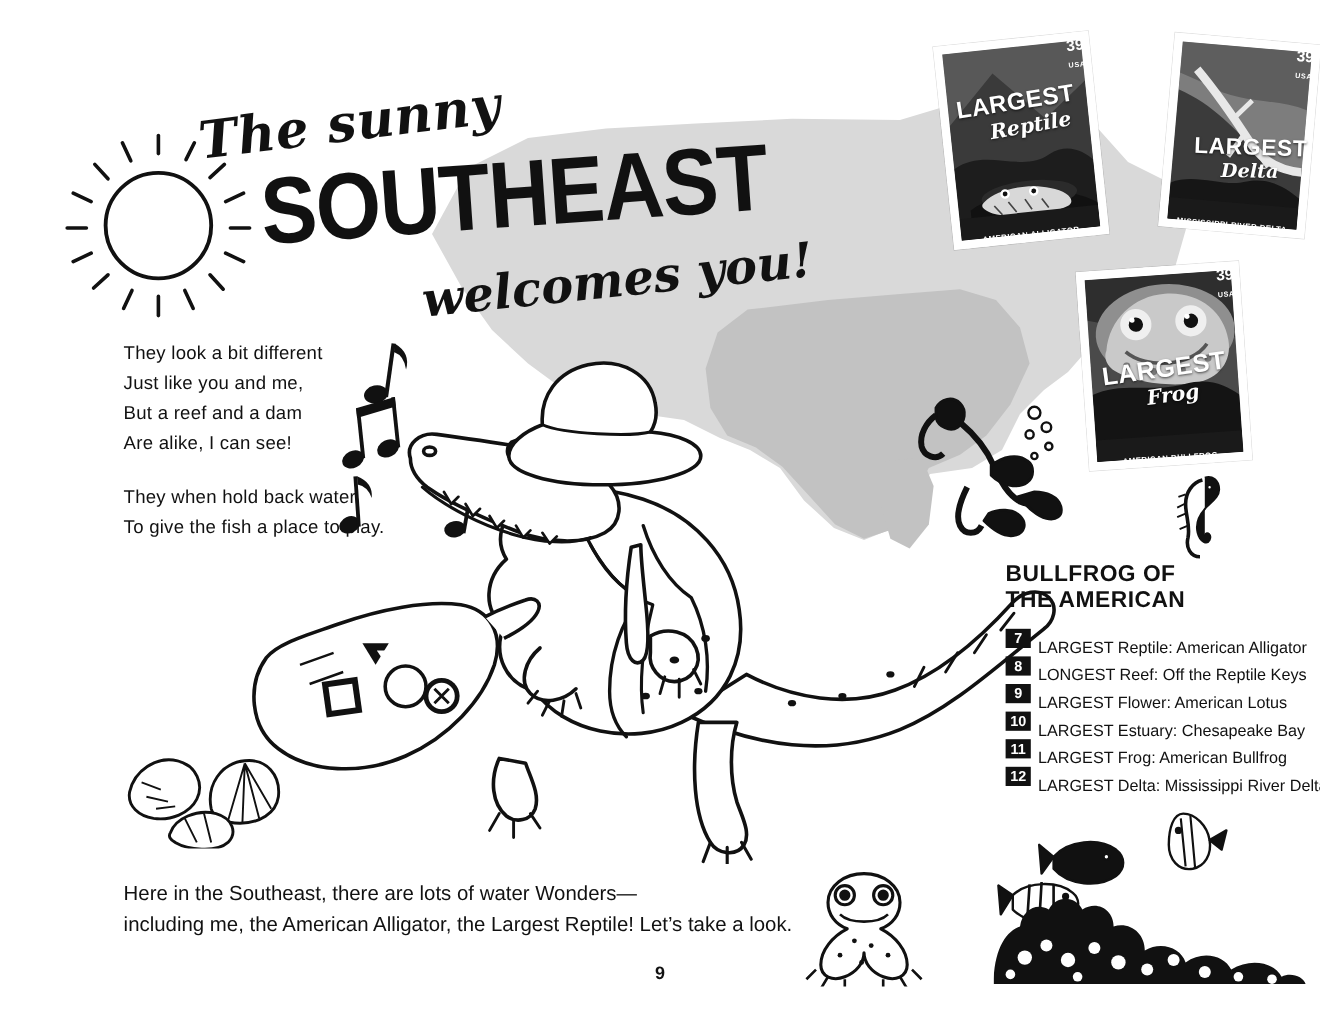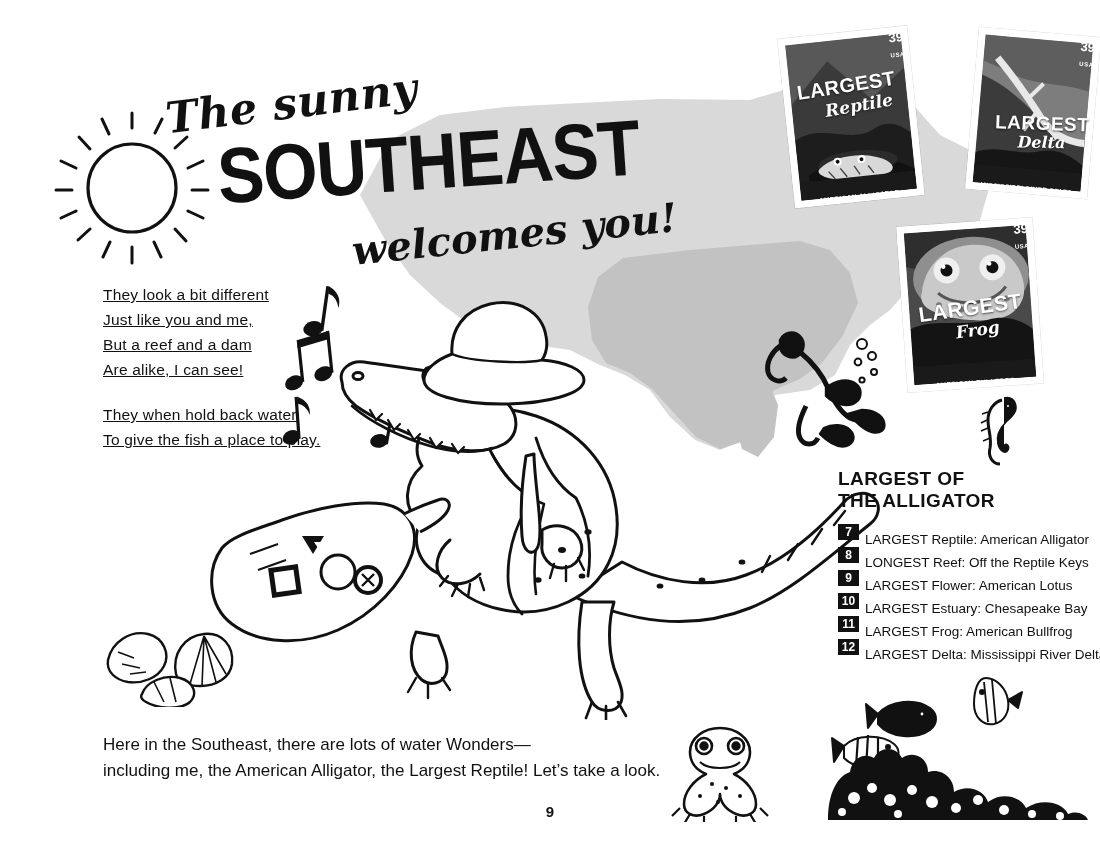--- a/index.html
+++ b/index.html
@@ -89,21 +89,21 @@
     left: 103px;
     top: 282px;
     width: 290px;
     z-index: 4;
     font-family: "Liberation Sans", sans-serif;
     font-size: 15.5px;
     line-height: 25px;
     color: #111;
     letter-spacing: 0.2px;
   }
-  .poem .stanza { margin-bottom: 20px; text-decoration: underline; }
+  .poem .stanza { margin-bottom: 20px; }
   .poem .line { white-space: nowrap; }
 
   
   .caption {
     position: absolute;
     left: 103px;
     top: 732px;
     width: 640px;
     z-index: 4;
     font-family: "Liberation Sans", sans-serif;
@@ -476,22 +476,22 @@
         <circle cx="204" cy="142" r="4"></circle>
           <circle cx="232" cy="144" r="4"></circle>
         <circle cx="14" cy="140" r="4"></circle>
           <circle cx="70" cy="142" r="4"></circle>
       </g>
     </g>
   </svg>
 
   <div class="wonders">
     <div class="wonders-title">
-      <div>LARGEST OF</div>
-      <div>THE ALLIGATOR</div>
+      <div>BULLFROG OF</div>
+      <div>THE AMERICAN</div>
     </div>
 
     <div class="wonder-row">
       <span class="wonder-num">7</span>
       <span class="wonder-text">LARGEST Reptile: American Alligator</span>
     </div>
     <div class="wonder-row">
       <span class="wonder-num">8</span>
       <span class="wonder-text">LONGEST Reef: Off the Reptile Keys</span>
     </div>

